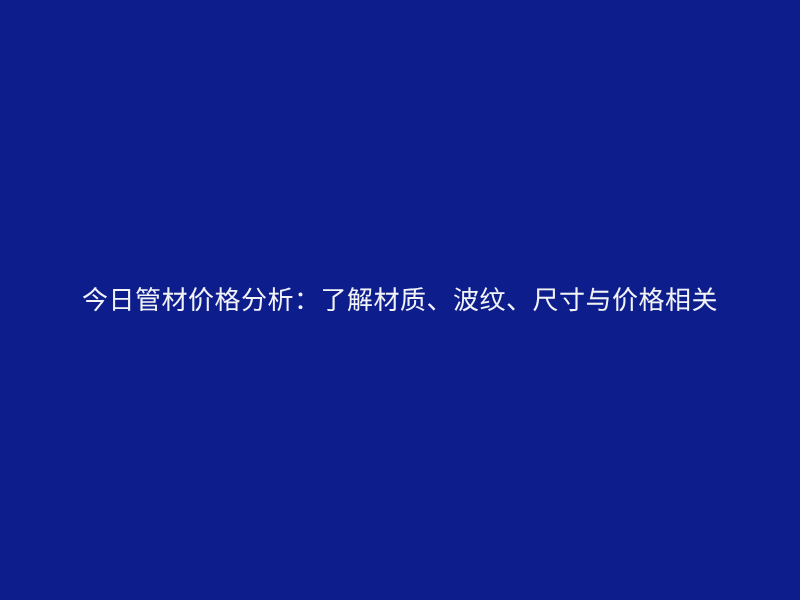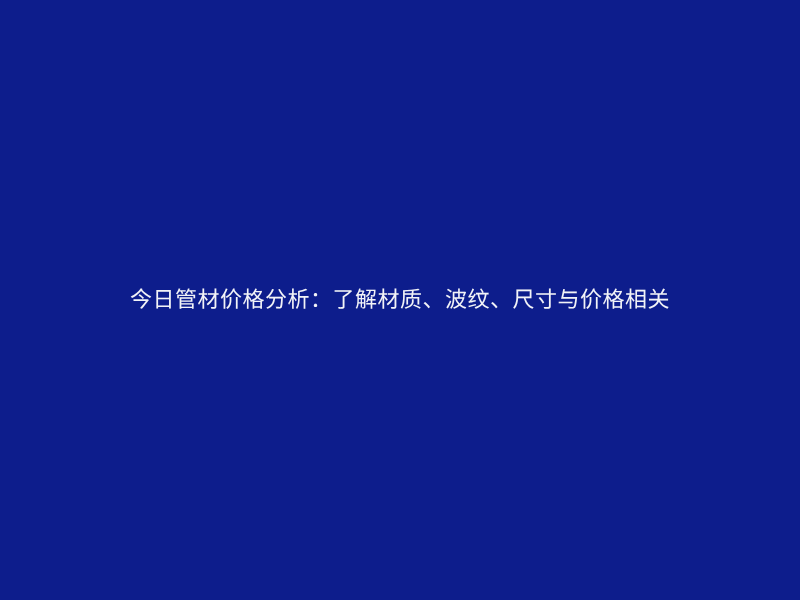--- a/index.html
+++ b/index.html
@@ -45,15 +45,15 @@
     text-align: center;
     word-break: break-word;
     white-space: normal;
   }
 </style>
 </head>
 <body style="background: rgb(13, 29, 140);">
 
 <div id="slide" style="background: rgb(13, 29, 140);">
   <div id="title-block">
-    <h1 id="page-title" style="color: rgb(242, 243, 247); font-size: 22px; line-height: 50px; text-align: center;">今日管材价格分析：了解材质、波纹、尺寸与价格相关</h1>
+    <h1 id="page-title" style="color: rgb(242, 243, 247); font-size: 26px; line-height: 50px; text-align: center;">今日管材价格分析：了解材质、波纹、尺寸与价格相关</h1>
   </div>
 </div>
 
 </body></html>

